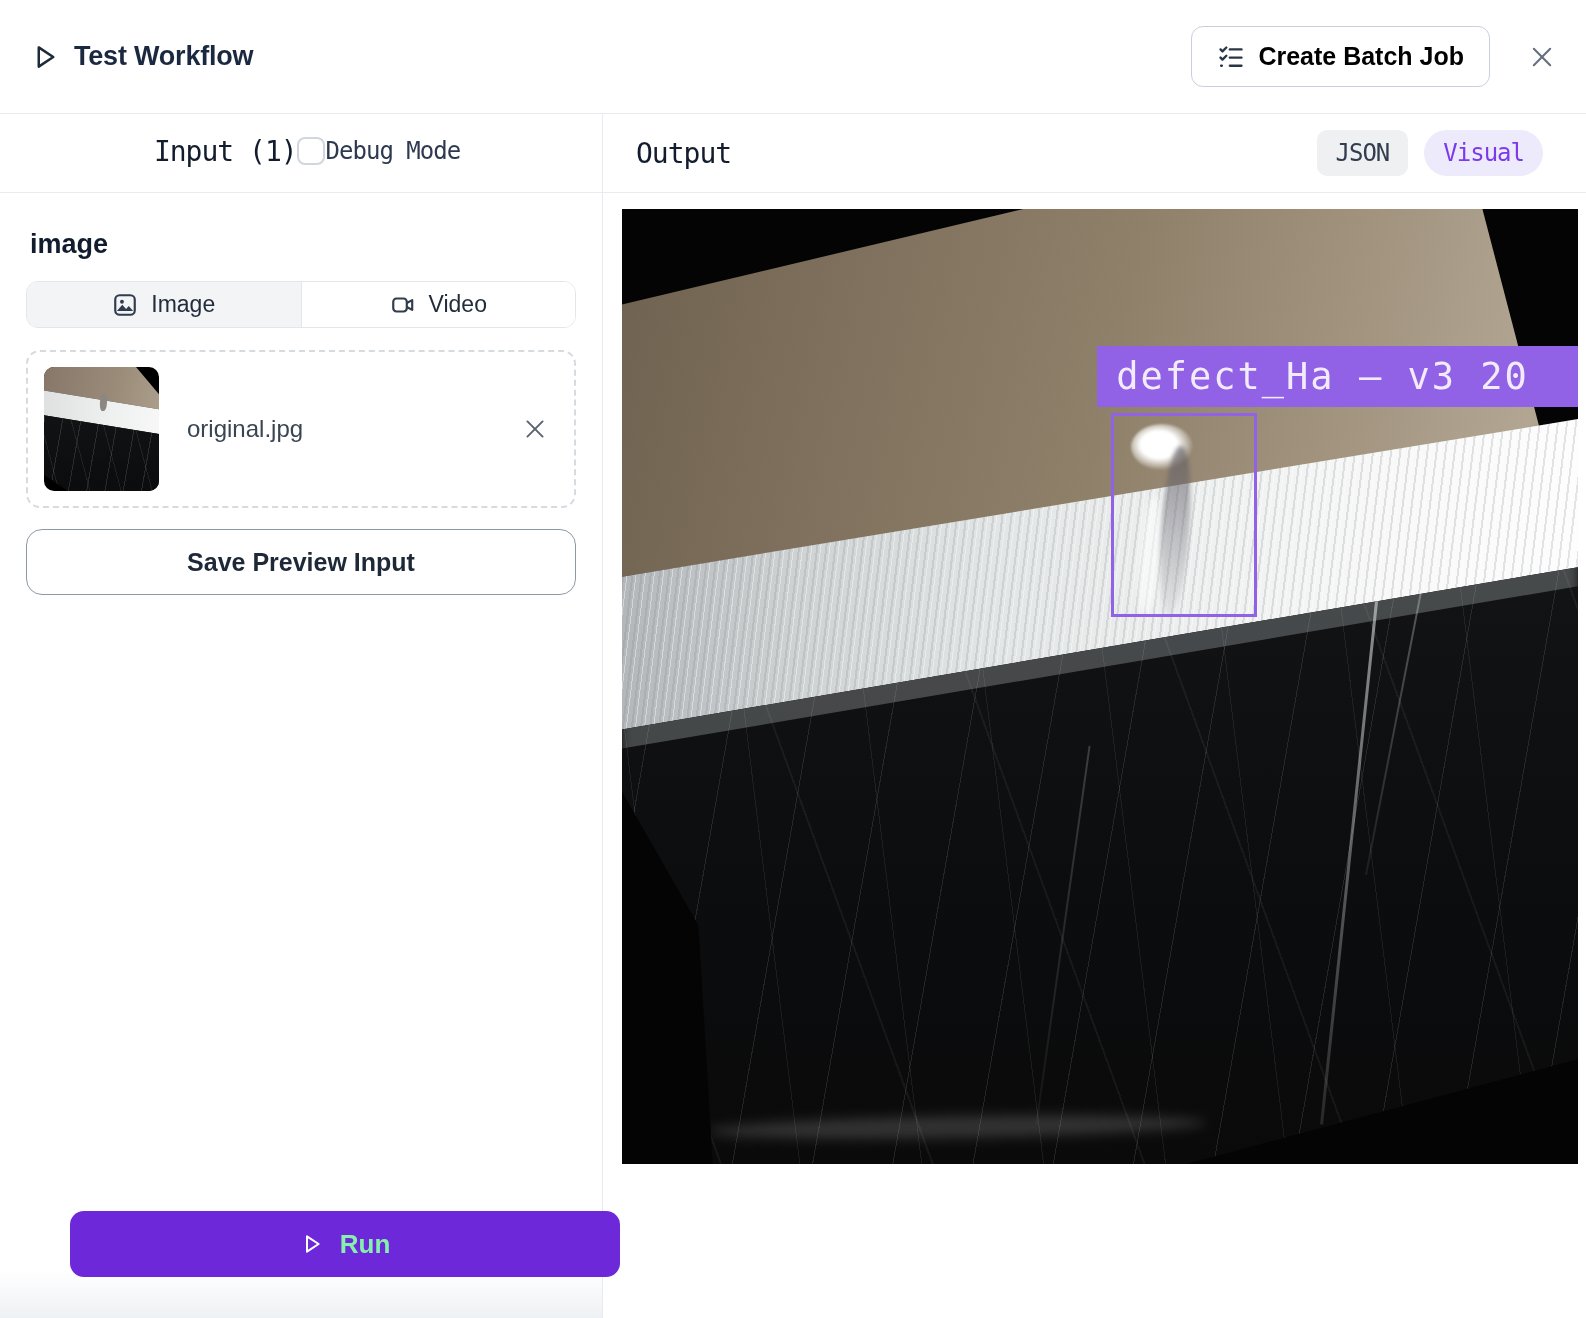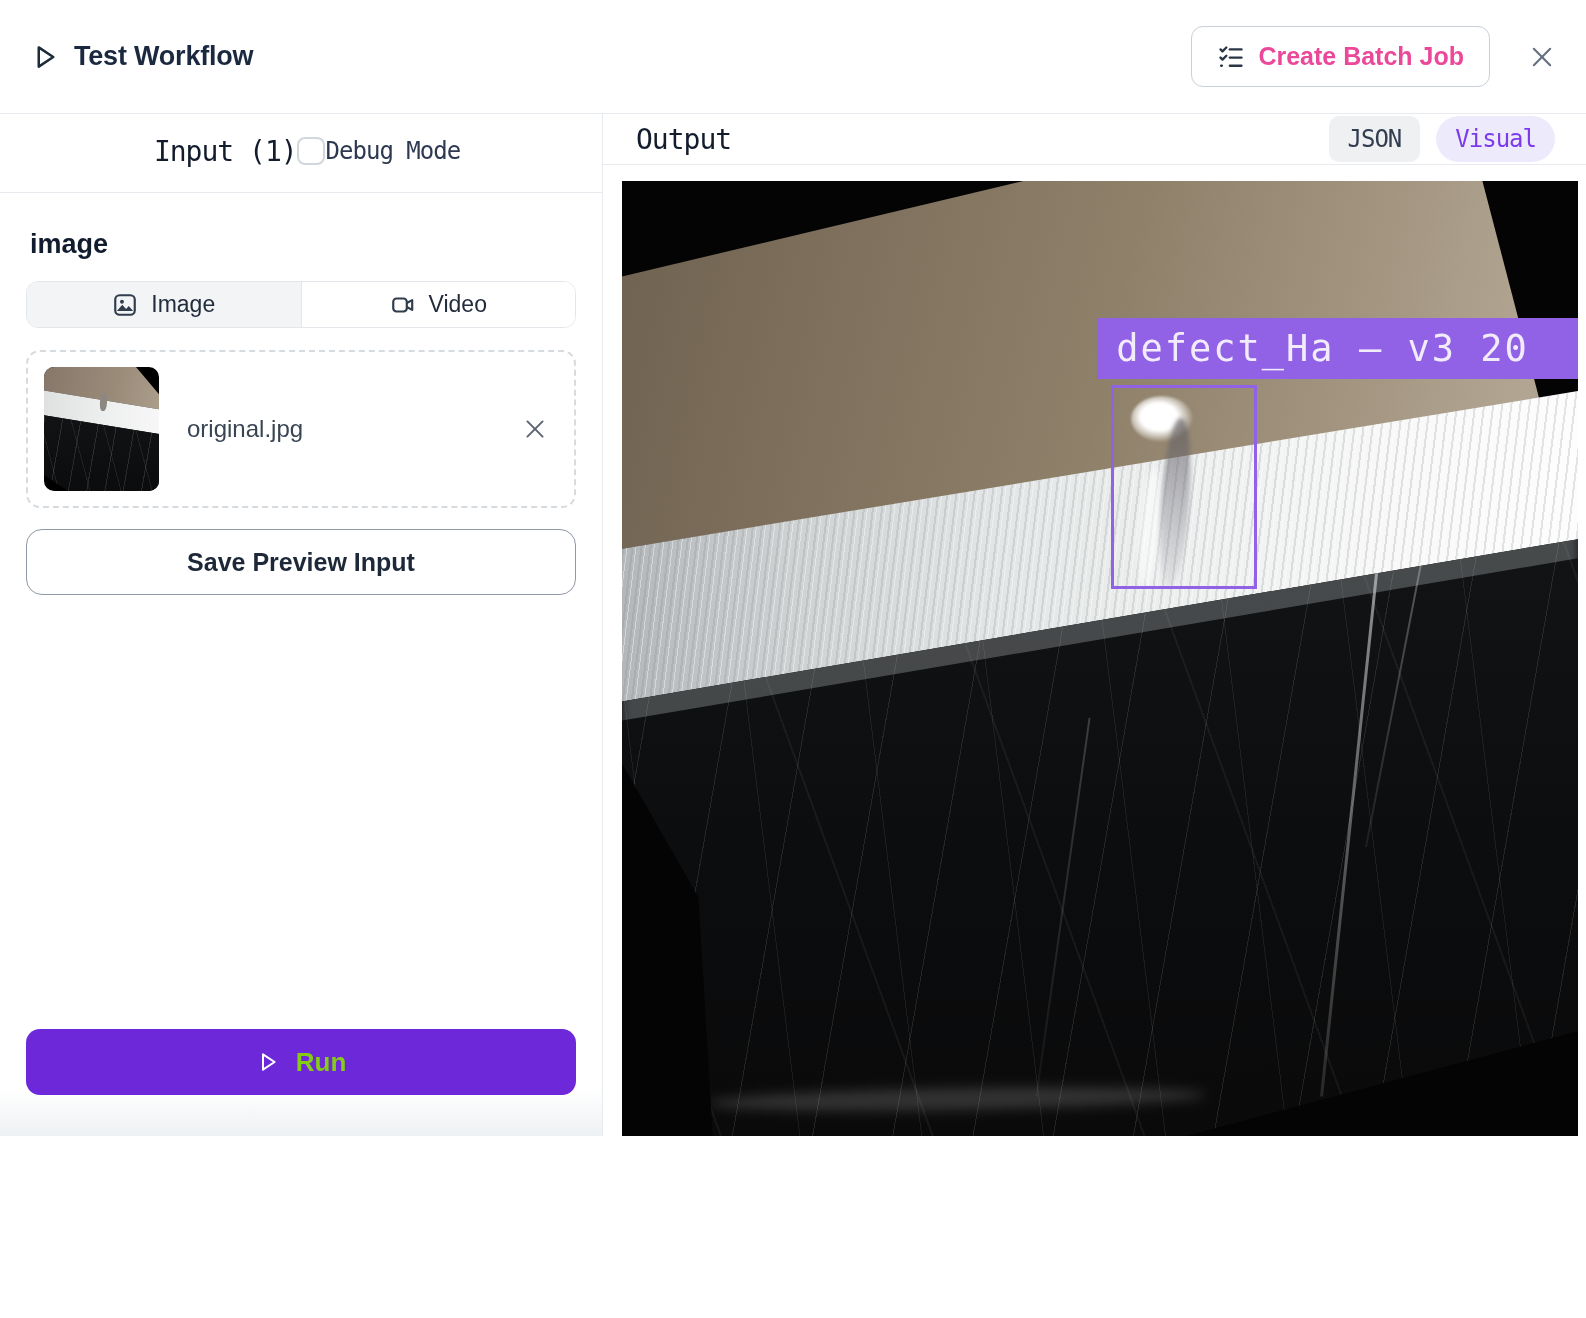--- a/index.html
+++ b/index.html
@@ -1,37 +1,37 @@
 <!DOCTYPE html>
 <html><head>
 <meta charset="utf-8">
 <style>
   * { margin:0; padding:0; box-sizing:border-box; }
   html,body { width:1586px; height:1318px; overflow:hidden; background:#fff; }
   body { font-family:"Liberation Sans", sans-serif; color:#1c2b3a; }
   .mono { font-family:"DejaVu Sans Mono", monospace; }
 
   
-  .app { width:1586px; height:1136px; display:flex; flex-direction:column; background:#fff; }
+  .app { width:1586px; height:1318px; display:flex; flex-direction:column; background:#fff; }
   .header { height:114px; flex:0 0 114px; display:flex; align-items:center; padding:0 30px; border-bottom:1px solid #e7eaee; background:#fff; }
   .play-ico { width:30px; height:30px; color:#1c2b3a; flex:0 0 auto; }
   .header-title { font-size:27px; font-weight:600; color:#1b2940; margin-left:14px; letter-spacing:-0.2px; }
   .header-spacer { flex:1; }
-  .batch-btn { display:flex; align-items:center; gap:13px; border:1px solid #c9d0d9; border-radius:12px; background:#fff; padding:15px 25px; font-size:25px; font-weight:600; color:#ec4899; cursor:pointer; }
+  .batch-btn { display:flex; align-items:center; gap:13px; border:1px solid #c9d0d9; border-radius:12px; background:#fff; padding:15px 25px; font-size:25px; font-weight:600; color:#000000; cursor:pointer; }
   .batch-ico { width:28px; height:28px; color:#2a3647; }
   .hdr-close { margin-left:38px; width:28px; height:28px; color:#65707f; cursor:pointer; }
 
   
   .main { flex:1; display:flex; min-height:0; }
   .left  { width:603px; flex:0 0 603px; border-right:1px solid #e7eaee; position:relative; background:#fff; }
   .right { flex:1; display:flex; flex-direction:column; min-width:0; background:#fff; }
 
   .panel-head { height:79px; border-bottom:1px solid #e7eaee; display:flex; align-items:center; }
   .left .panel-head { padding:0 18px 4px 30px; justify-content:center; }
-  .right .panel-head { padding:0 31px 0 33px; justify-content:space-between; }
+  .right .panel-head { padding:0 43px 0 33px; justify-content:space-between; }
   .panel-title { font-size:28px; color:#121c2d; letter-spacing:-1px; }
 
   .debug-wrap { display:flex; align-items:center; gap:1px; cursor:pointer; }
   .checkbox { width:28px; height:28px; border:2px solid #d2d7dd; border-radius:8px; background:#fff; }
   .debug-label { font-size:24px; color:#2c3950; letter-spacing:-1px; }
 
   .view-toggle { display:flex; gap:16px; align-items:center; }
   .toggle-btn { font-size:24px; padding:9px 19px; border-radius:10px; letter-spacing:-1px; cursor:pointer; }
   .toggle-json { background:#eef0f2; color:#323e4f; }
   .toggle-visual { background:#edeafb; color:#7c3aed;border-radius:23px; }
@@ -46,21 +46,21 @@
   .seg-ico { width:26px; height:26px; color:#313c4c; }
 
   .upload-card { margin-top:22px; border:2px dashed #d6dbe0; border-radius:14px; height:158px; display:flex; align-items:center; padding:0 26px 0 16px; }
   .thumb { width:115px; height:124px; border-radius:10px; overflow:hidden; position:relative; background:#000; flex:0 0 auto; }
   .file-name { flex:1; margin-left:28px; font-size:24px; font-weight:500; color:#3a4553; }
   .file-close { width:26px; height:26px; color:#5b6470; cursor:pointer; flex:0 0 auto; }
 
   .save-btn { margin-top:21px; width:100%; height:66px; background:#fff; border:1.5px solid #8f99a5; border-radius:16px; font-family:"Liberation Sans",sans-serif; font-size:25px; font-weight:700; color:#1d2838; cursor:pointer; }
 
   .run-area { position:absolute; left:0; right:0; bottom:0; padding:20px 26px 41px; background:linear-gradient(180deg,#ffffff 0%,#ffffff 62%,#eef1f3 100%); }
-  .run-btn { width:100%; height:66px; background:#6d28d9; border:none; border-radius:14px; color:#84cc16; font-family:"Liberation Sans",sans-serif; font-size:26px; font-weight:700; display:flex; align-items:center; justify-content:center; gap:16px; cursor:pointer; }
+  .run-btn { width:100%; height:66px; background:#6d28d9; border:none; border-radius:14px; color:#86efac; font-family:"Liberation Sans",sans-serif; font-size:26px; font-weight:700; display:flex; align-items:center; justify-content:center; gap:16px; cursor:pointer;margin-left:44px; }
   .run-play { width:24px; height:24px; color:#fff; }
 
   
   .t-layer { position:absolute; inset:0; }
   .t-tan  { clip-path:polygon(0 0, 80% 0, 100% 22%, 100% 34%, 0 19%); background:linear-gradient(100deg,#86776a 0%,#9a8b79 55%,#b0a390 100%); }
   .t-band { clip-path:polygon(0 19%, 100% 34%, 100% 54%, 0 39%); background:linear-gradient(to right,#dfe1e0 0%,#eef0ef 55%,#f6f7f6 100%); }
   .t-defect { position:absolute; left:49%; top:21%; width:7px; height:18px; background:#8d8781; border-radius:40%; transform:rotate(4deg); }
   .t-metal { clip-path:polygon(0 39%, 100% 54%, 100% 100%, 21% 100%, 0 87%); background:
       repeating-linear-gradient(100deg, transparent 0 9px, rgba(255,255,255,0.12) 9px 10px, transparent 10px 18px),
       repeating-linear-gradient(75deg, transparent 0 14px, rgba(255,255,255,0.08) 14px 15px, transparent 15px 30px),

